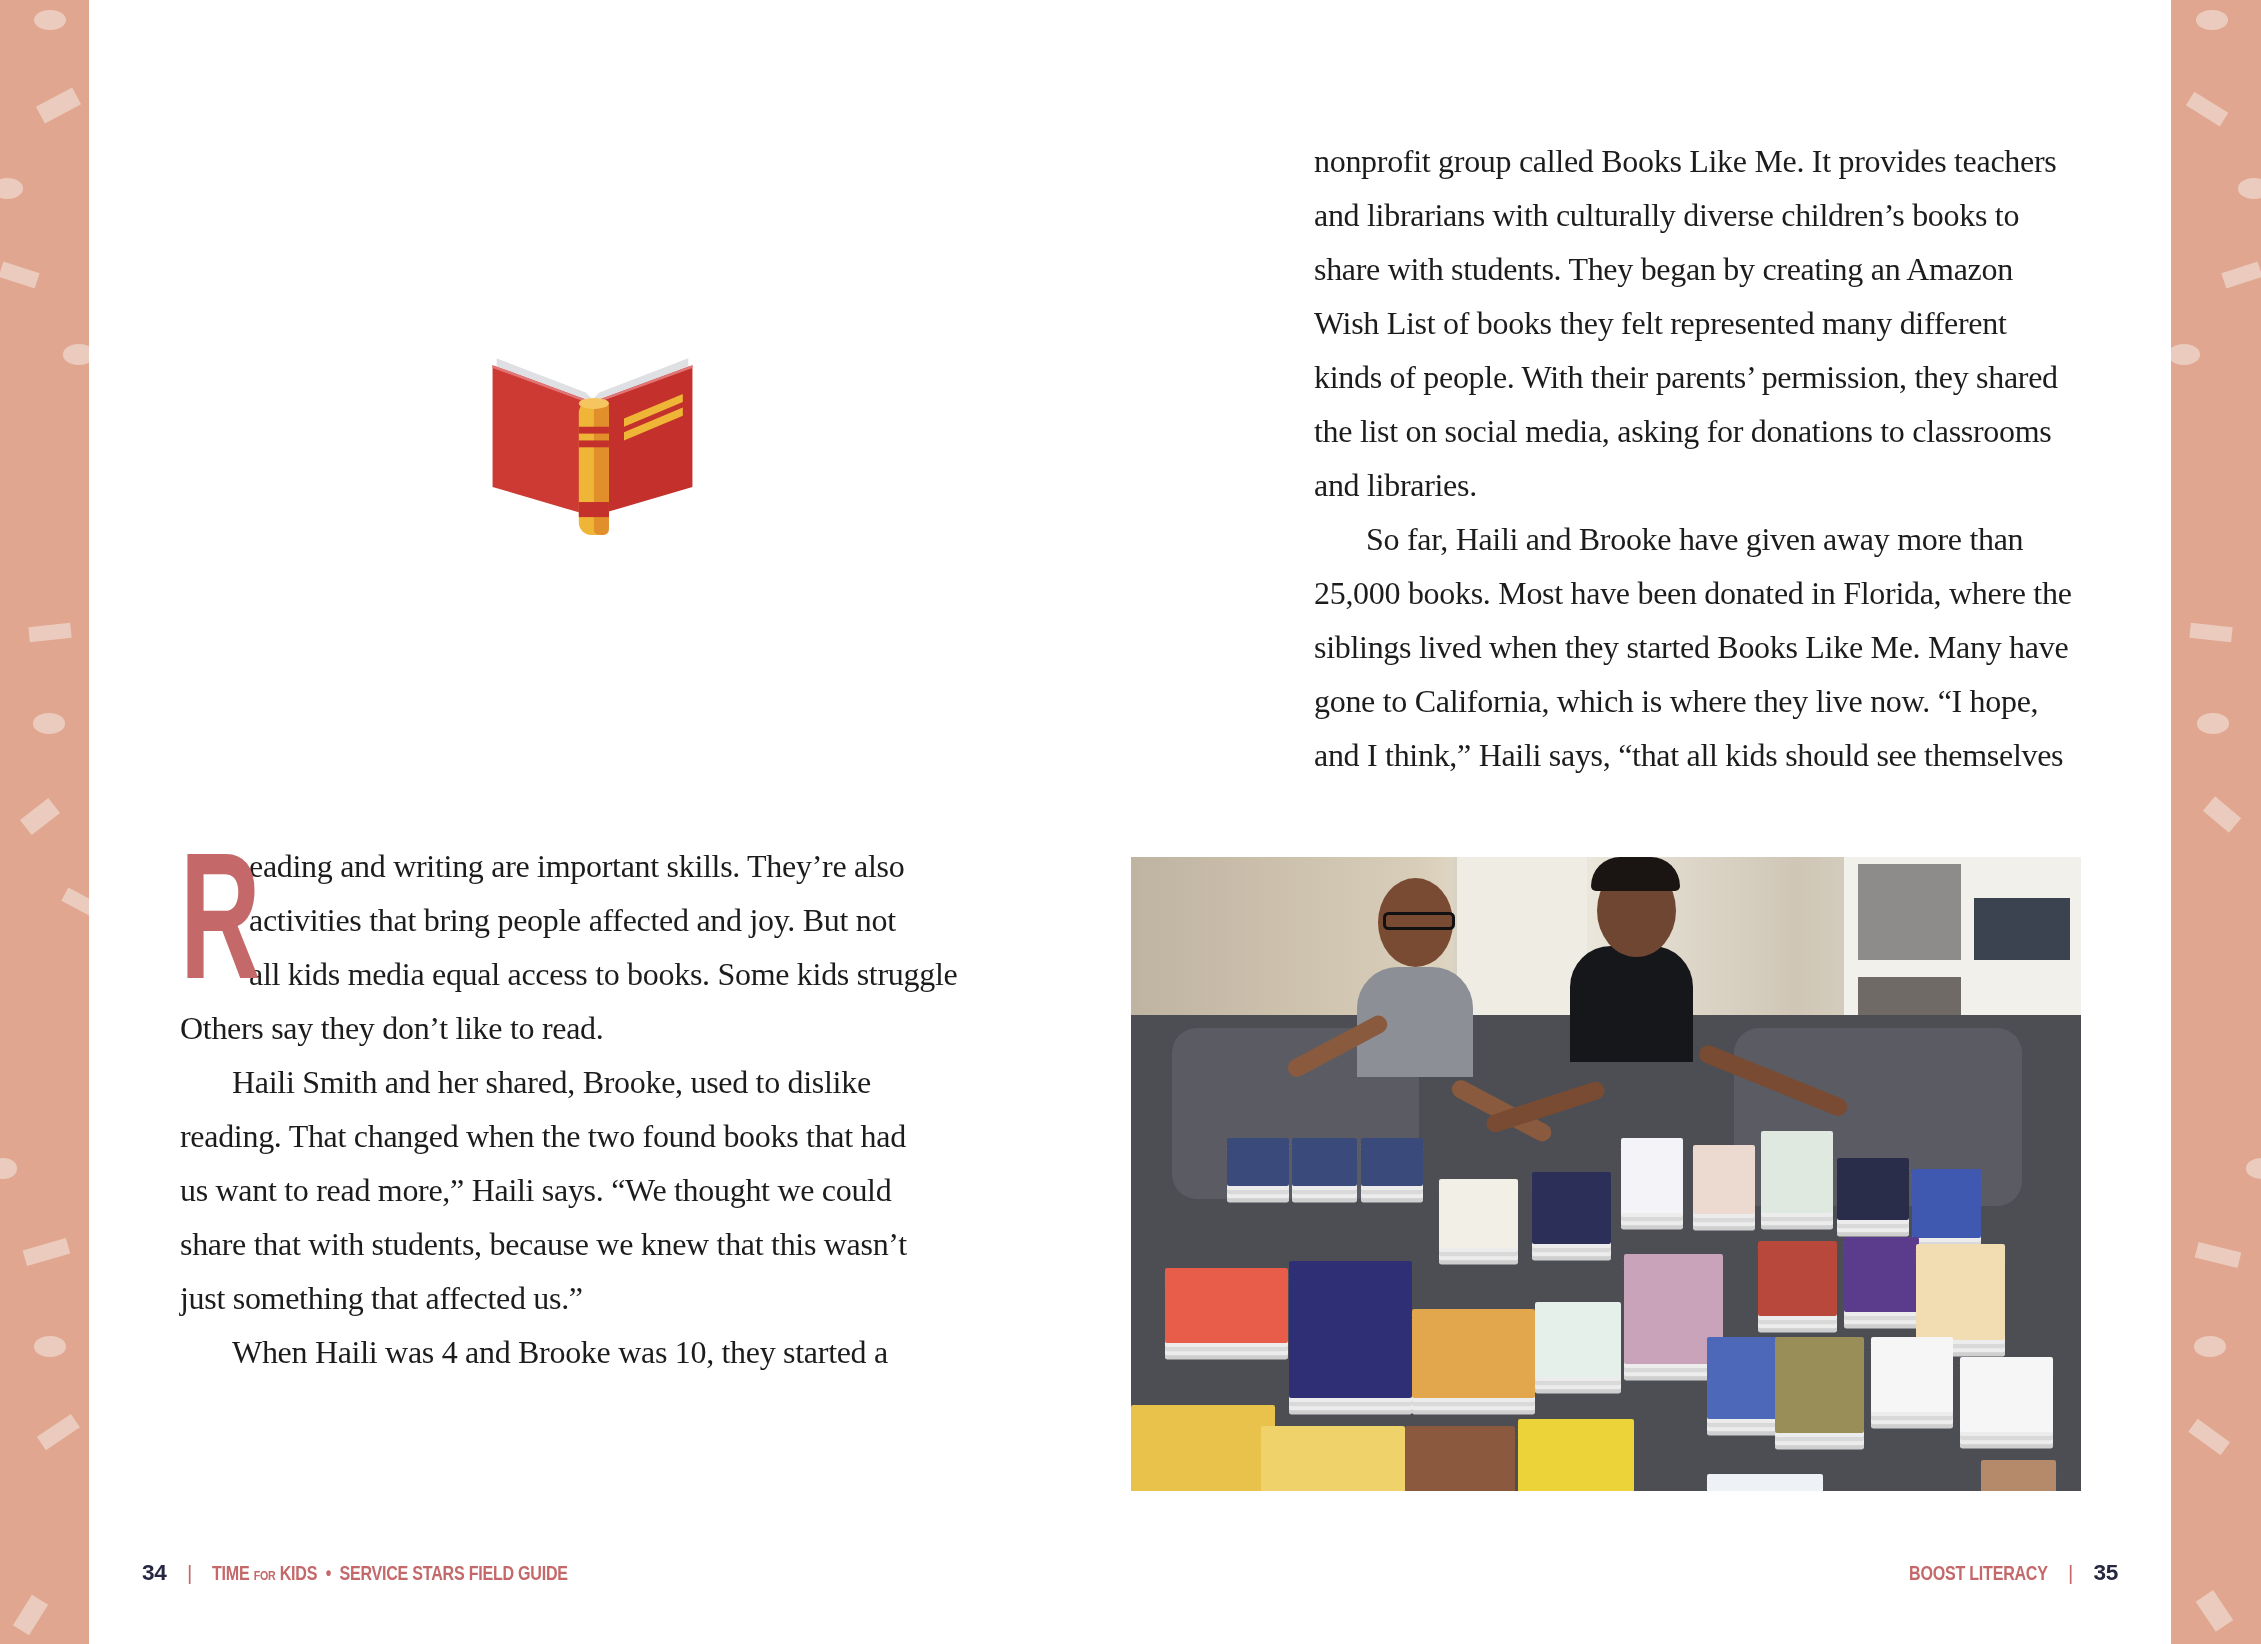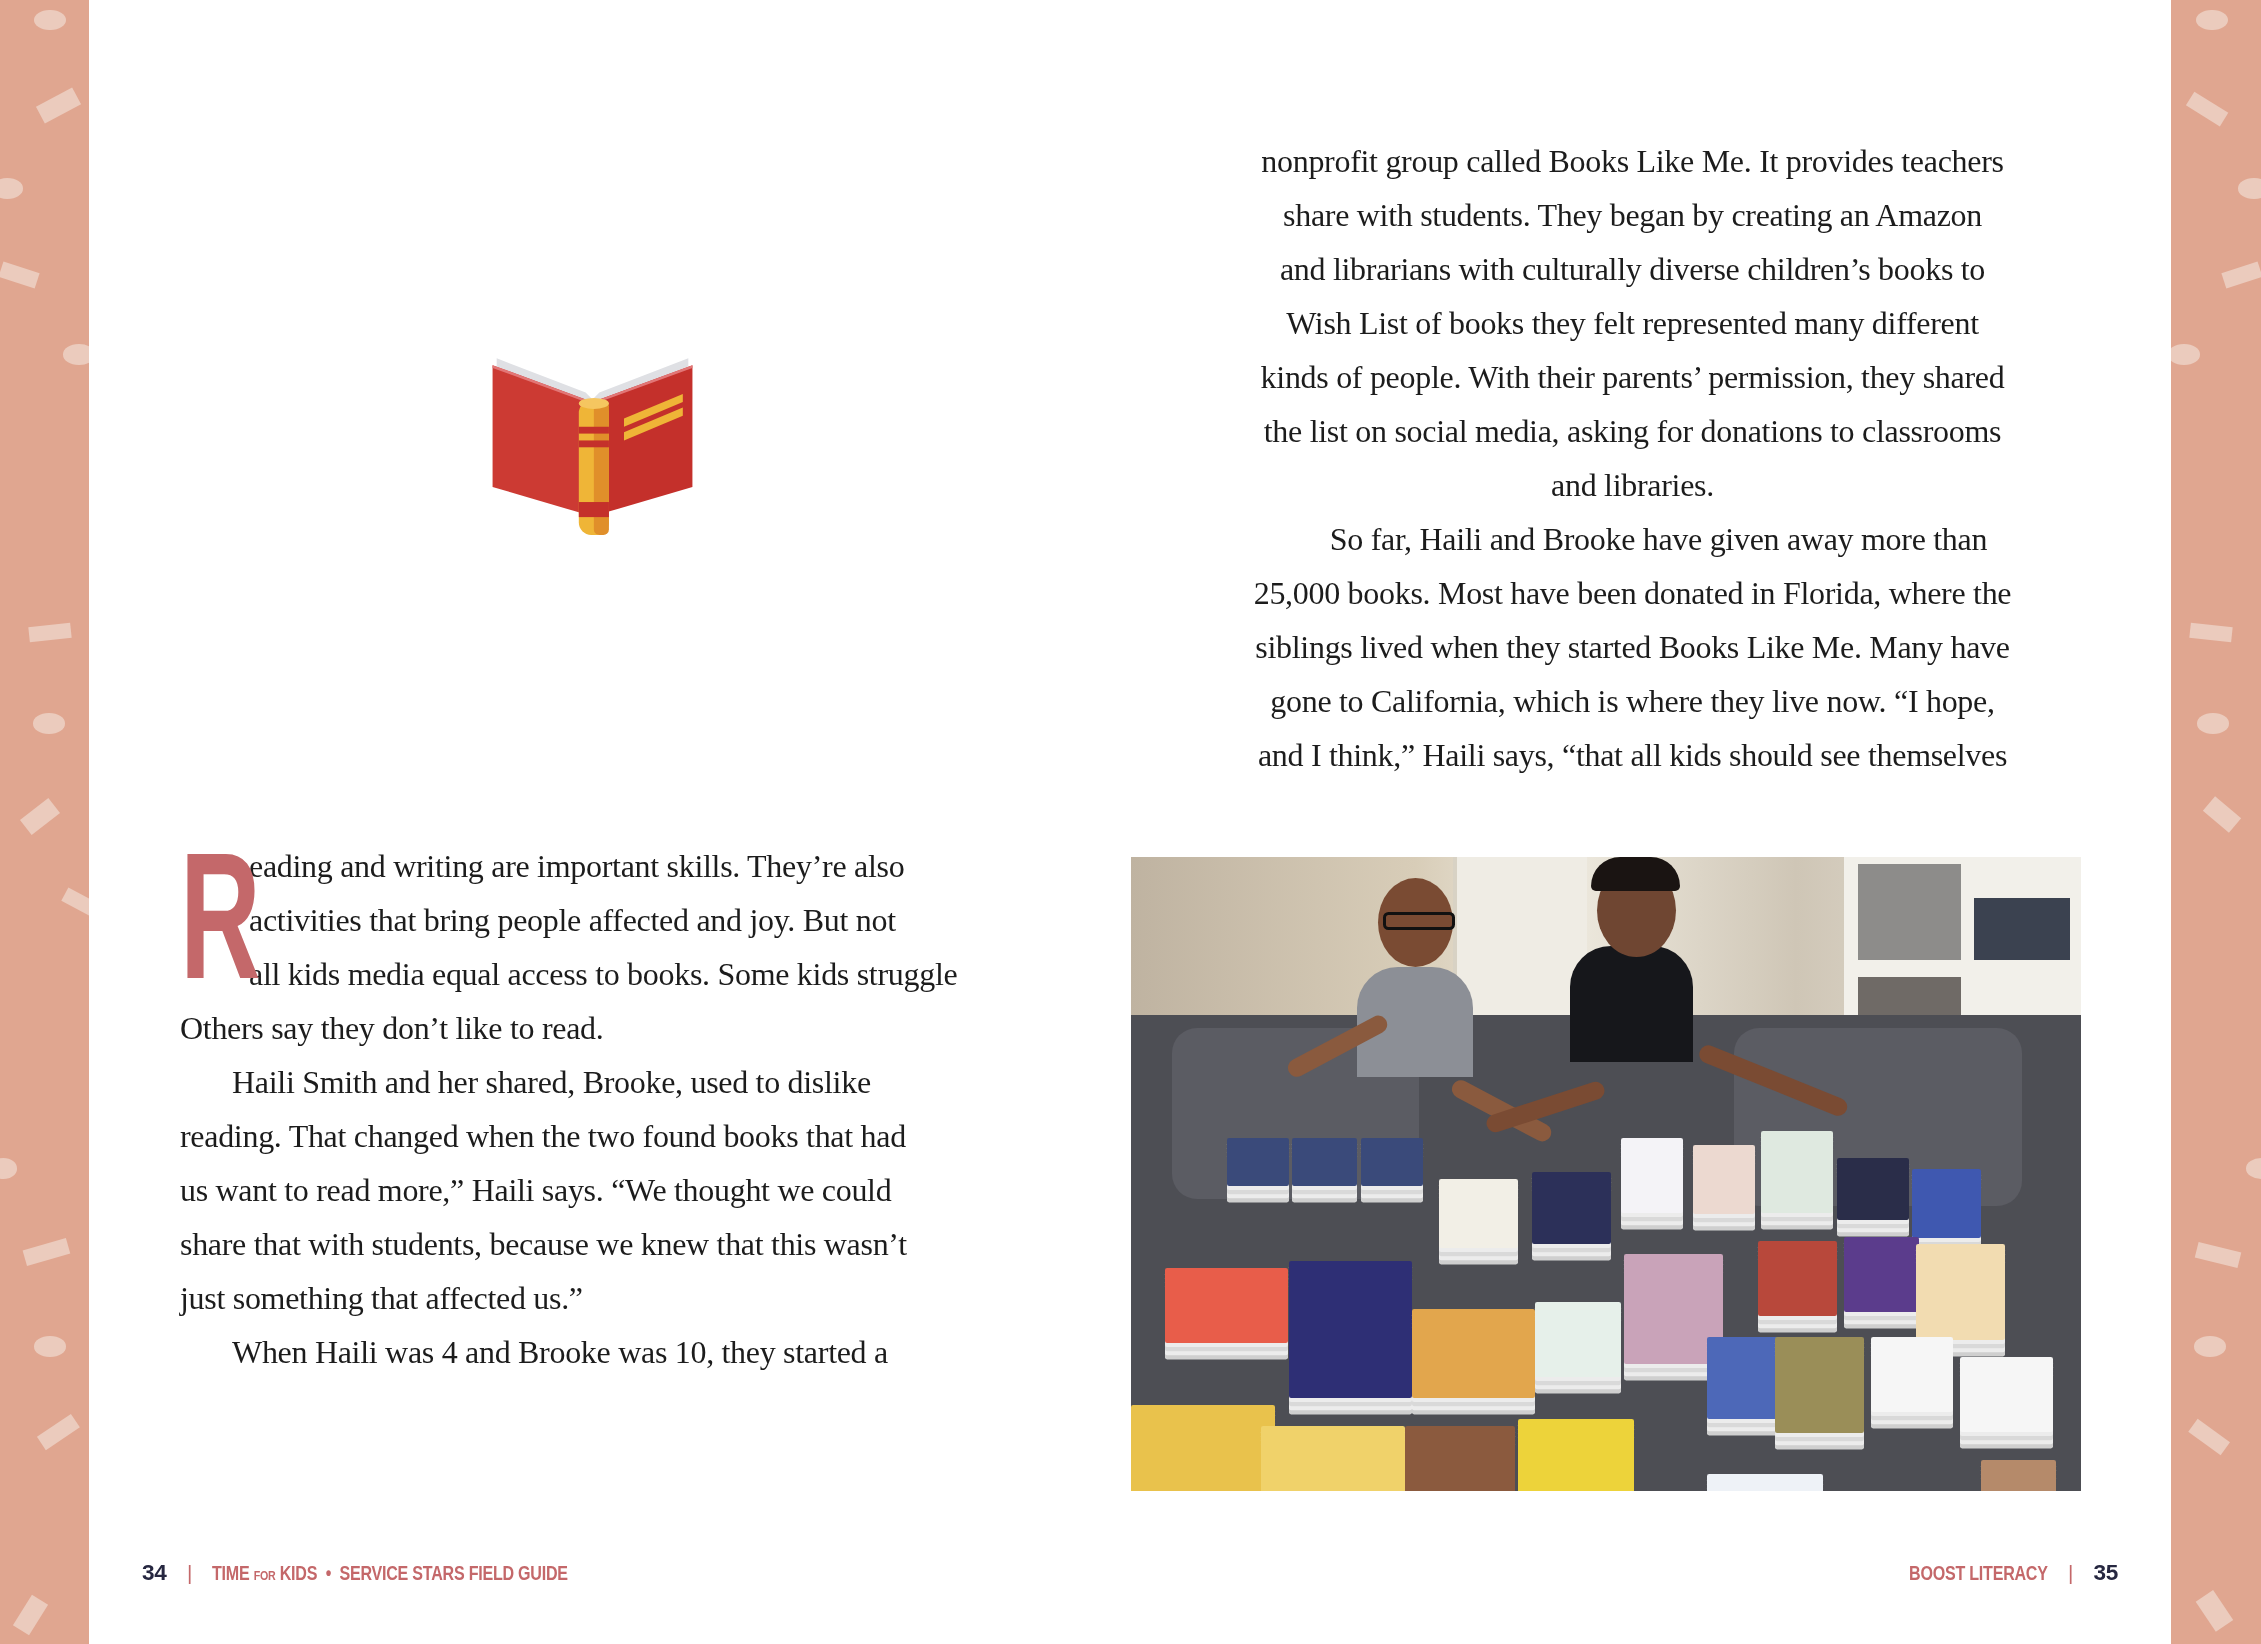--- a/index.html
+++ b/index.html
@@ -21,21 +21,21 @@
 
   .body-text {
     position: absolute; font-size: 32px; line-height: 54px; letter-spacing: -0.3px;
     font-family: "Liberation Serif", serif;
     color: #1c1c1c;
   }
   .body-text p { margin: 0; white-space: nowrap; }
   .body-text .indent { text-indent: 52px; }
 
   .col-left { left: 180px; top: 839px; width: 822px; }
-  .col-right { left: 1211px; top: 134px; width: 843px; text-align: center; }
+  .col-right { left: 1314px; top: 134px; width: 843px; }
 
   .dropcap-line { position: relative; padding-left: 69px; }
   .dropcap {
     position: absolute; left: 0; top: 8.2px; width: 59px; height: 137px;
     font-family: "Liberation Sans", "DejaVu Sans", sans-serif; font-weight: 700;
     color: #c4686a; font-size: 180px; line-height: 137px; transform: scaleX(0.62); transform-origin: left top;
   }
 
   .photo {
     position: absolute; left: 1131px; top: 857px; width: 950px; height: 634px;
@@ -127,22 +127,22 @@
   <p class="indent">Haili Smith and her shared, Brooke, used to dislike</p>
   <p>reading. That changed when the two found books that had</p>
   <p>us want to read more,” Haili says. “We thought we could</p>
   <p>share that with students, because we knew that this wasn’t</p>
   <p>just something that affected us.”</p>
   <p class="indent">When Haili was 4 and Brooke was 10, they started a</p>
 </div>
 
 <div class="body-text col-right">
   <p>nonprofit group called Books Like Me. It provides teachers</p>
+  <p>and librarians with culturally diverse children’s books to</p>
   <p>share with students. They began by creating an Amazon</p>
-  <p>and librarians with culturally diverse children’s books to</p>
   <p>Wish List of books they felt represented many different</p>
   <p>kinds of people. With their parents’ permission, they shared</p>
   <p>the list on social media, asking for donations to classrooms</p>
   <p>and libraries.</p>
   <p class="indent">So far, Haili and Brooke have given away more than</p>
   <p>25,000 books. Most have been donated in Florida, where the</p>
   <p>siblings lived when they started Books Like Me. Many have</p>
   <p>gone to California, which is where they live now. “I hope,</p>
   <p>and I think,” Haili says, “that all kids should see themselves</p>
 </div>

